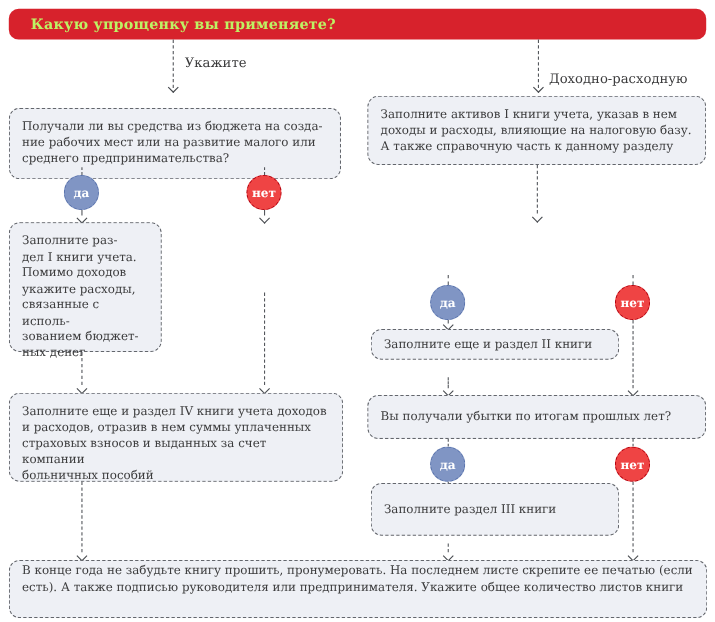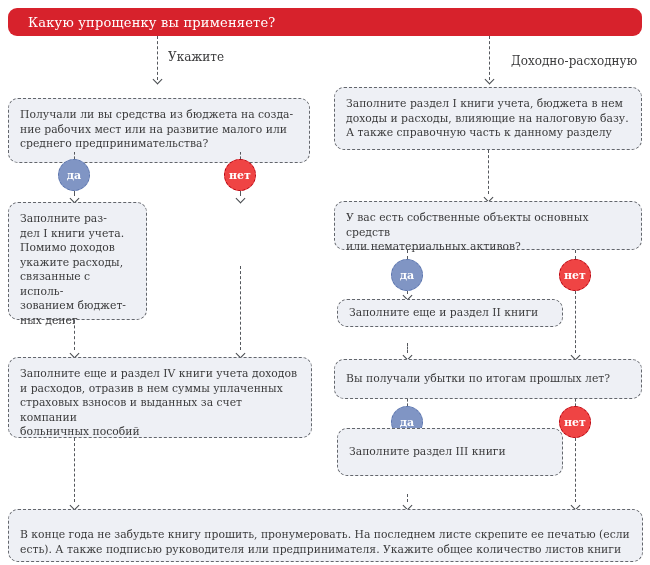--- a/index.html
+++ b/index.html
@@ -5,21 +5,21 @@
   html,body{margin:0;padding:0;background:#ffffff;}
   #stage{
     position:relative;width:650px;height:565px;background:#ffffff;overflow:hidden;
     font-family:"DejaVu Serif","Liberation Serif",serif;color:#3b3b3c;
   }
   .hdr{
     position:absolute;left:8px;top:8px;width:634px;height:28px;
     background:#d7222c;border-radius:9px;display:flex;align-items:center;
     box-sizing:border-box;padding-left:20px;
   }
-  .hdr-title{color:#ffffff;font-weight:normal;font-size:13px;letter-spacing:.2px;}
+  .hdr-title{color:#bef264;font-weight:bold;font-size:13px;letter-spacing:.2px;}
   .blabel{position:absolute;font-size:12px;color:#3b3b3c;}
   .box{
     position:absolute;background:#eef0f5;border:1px dashed #63666c;border-radius:10px;
     box-sizing:border-box;padding:9px 11px 7px 11px;font-size:10.8px;line-height:14.5px;
     white-space:pre-line;
   }
   .box-center{display:flex;align-items:center;padding-top:0;padding-bottom:0;}
   .vline{position:absolute;width:0;border-left:1px dashed #54575c;}
   .ah{
     position:absolute;width:6px;height:6px;
@@ -42,21 +42,21 @@
   <div class="hdr">
     <span class="hdr-title">Какую упрощенку вы применяете?</span>
   </div>
 
   <div class="vline" style="left:157px;top:36px;height:44px;"></div>
   <div class="ah" style="left:154px;top:76px;"></div>
   <div class="blabel" style="left:168px;top:50px;">Укажите</div>
 
   <div class="vline" style="left:489px;top:36px;height:44px;"></div>
   <div class="ah" style="left:486px;top:76px;"></div>
-  <div class="blabel" style="left:499px;top:54px;margin-left:12px;">Доходно-расходную</div>
+  <div class="blabel" style="left:499px;top:64px;">Доходно-расходную</div>
 
   <div class="box" style="left:8px;top:98px;width:302px;height:65px;">Получали ли вы средства из бюджета на созда-
 ние рабочих мест или на развитие малого или
 среднего предпринимательства?</div>
 
   <div class="vline" style="left:74px;top:152px;height:7px;"></div>
   <div class="vline" style="left:240px;top:152px;height:7px;"></div>
 
   <div class="circle yes" style="left:58px;top:159px;">да</div>
   <div class="circle no" style="left:224px;top:159px;">нет</div>
@@ -80,29 +80,27 @@
   <div class="ah" style="left:237px;top:350px;"></div>
 
   <div class="box" style="left:8px;top:357px;width:304px;height:81px;">Заполните еще и раздел IV книги учета доходов
 и расходов, отразив в нем суммы уплаченных
 страховых взносов и выданных за счет компании
 больничных пособий</div>
 
   <div class="vline" style="left:74px;top:438px;height:64px;"></div>
   <div class="ah" style="left:71px;top:502px;"></div>
 
-  <div class="box" style="left:334px;top:87px;width:308px;height:63px;">Заполните раздел I книги учета, бюджета в нем
+  <div class="box" style="left:334px;top:87px;width:308px;height:63px;">Заполните активов I книги учета, указав в нем
 доходы и расходы, влияющие на налоговую базу.
 А также справочную часть к данному разделу</div>
 
   <div class="vline" style="left:488px;top:150px;height:44px;"></div>
   <div class="ah" style="left:485px;top:194px;"></div>
 
-  <div class="box" style="left:334px;top:201px;width:308px;height:49px;">У вас есть собственные объекты основных средств
-или нематериальных активов?</div>
 
   <div class="vline" style="left:407px;top:250px;height:9px;"></div>
   <div class="vline" style="left:575px;top:250px;height:9px;"></div>
 
   <div class="circle yes" style="left:391px;top:259px;">да</div>
   <div class="circle no" style="left:559px;top:259px;">нет</div>
 
   <div class="vline" style="left:407px;top:291px;height:3px;"></div>
   <div class="ah" style="left:404px;top:292px;"></div>
   <div class="vline" style="left:575px;top:291px;height:62px;"></div>
@@ -119,21 +117,21 @@
   <div class="vline" style="left:575px;top:399px;height:7px;"></div>
 
   <div class="circle yes" style="left:391px;top:406px;">да</div>
   <div class="circle no" style="left:559px;top:406px;">нет</div>
 
   <div class="vline" style="left:407px;top:438px;height:3px;"></div>
   <div class="ah" style="left:404px;top:439px;"></div>
   <div class="vline" style="left:575px;top:438px;height:64px;"></div>
   <div class="ah" style="left:572px;top:502px;"></div>
 
-  <div class="box box-center" style="left:337px;top:428px;width:226px;height:48px;">Заполните раздел III книги</div>
+  <div class="box box-center" style="left:337px;top:439px;width:226px;height:48px;">Заполните раздел III книги</div>
 
   <div class="vline" style="left:407px;top:494px;height:8px;"></div>
   <div class="ah" style="left:404px;top:502px;"></div>
 
-  <div class="box" style="left:8px;top:509px;width:635px;height:53px;padding-top:18px;">В конце года не забудьте книгу прошить, пронумеровать. На последнем листе скрепите ее печатью (если
+  <div class="box" style="left:8px;top:509px;width:635px;height:53px;padding-top:2px;">В конце года не забудьте книгу прошить, пронумеровать. На последнем листе скрепите ее печатью (если
 есть). А также подписью руководителя или предпринимателя. Укажите общее количество листов книги</div>
 
 </div>
 
 </body></html>

